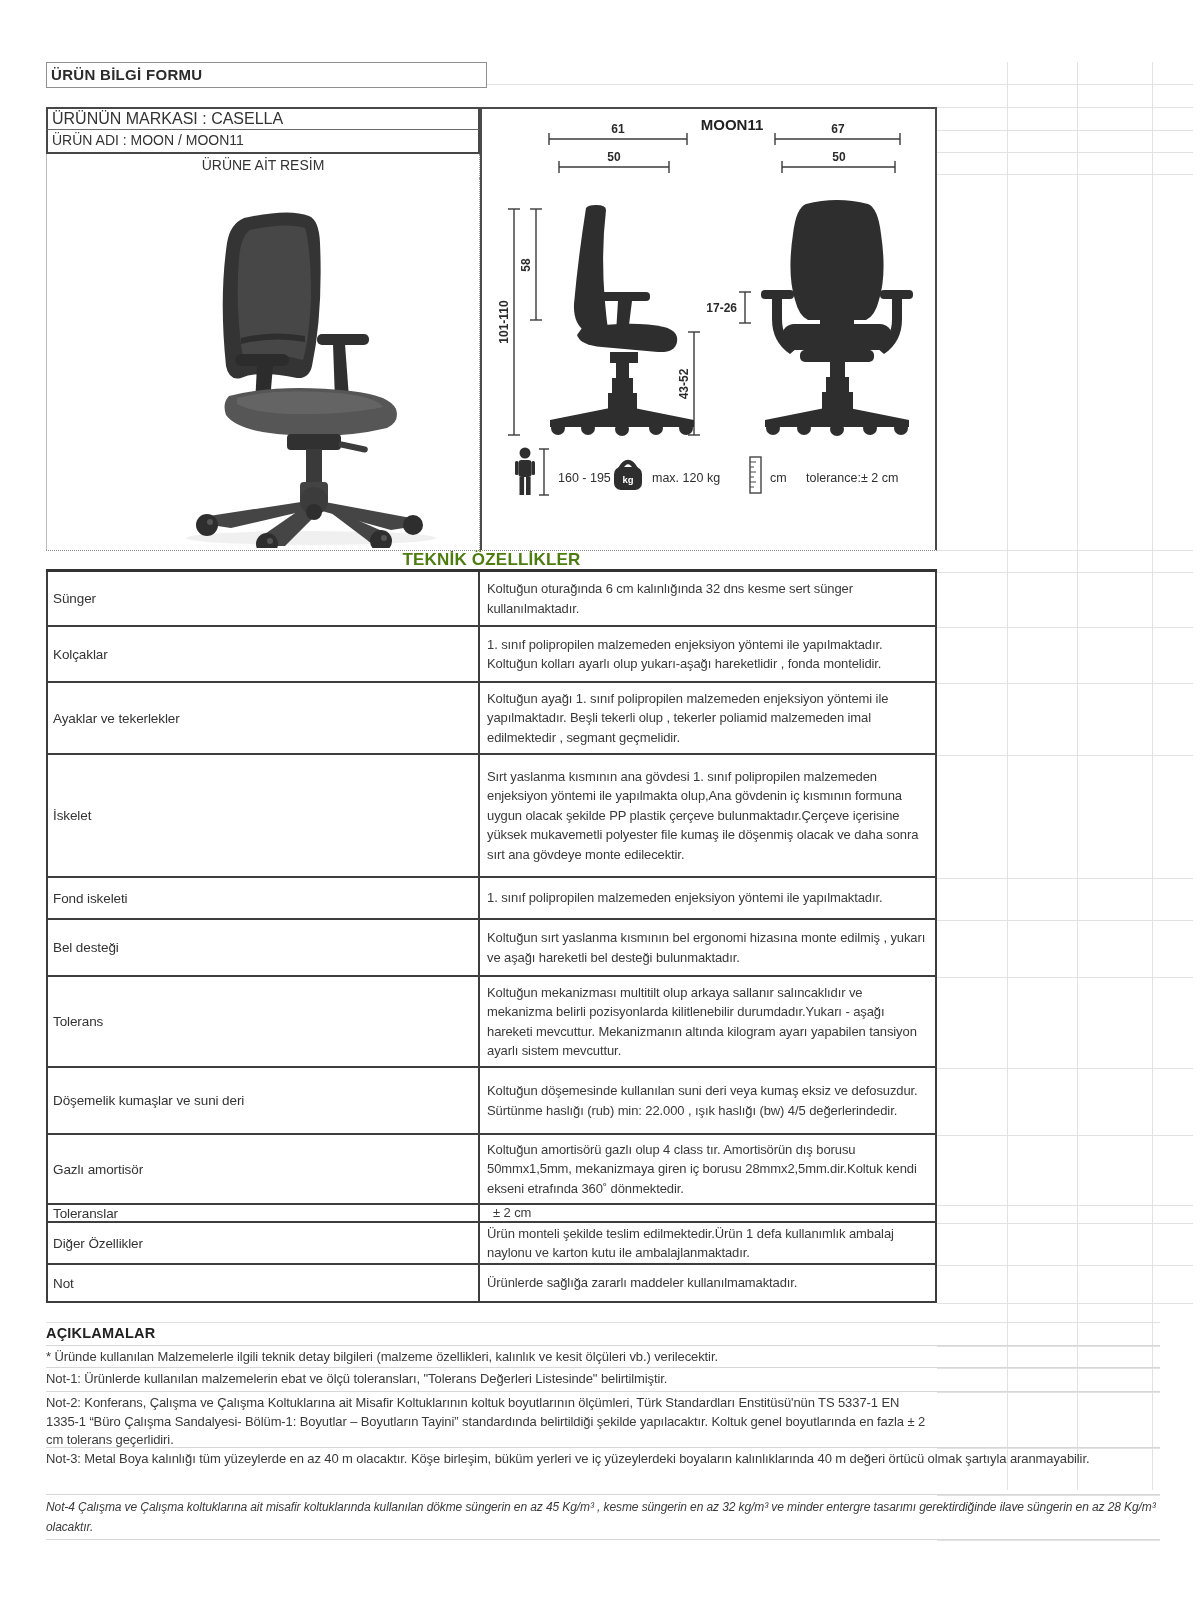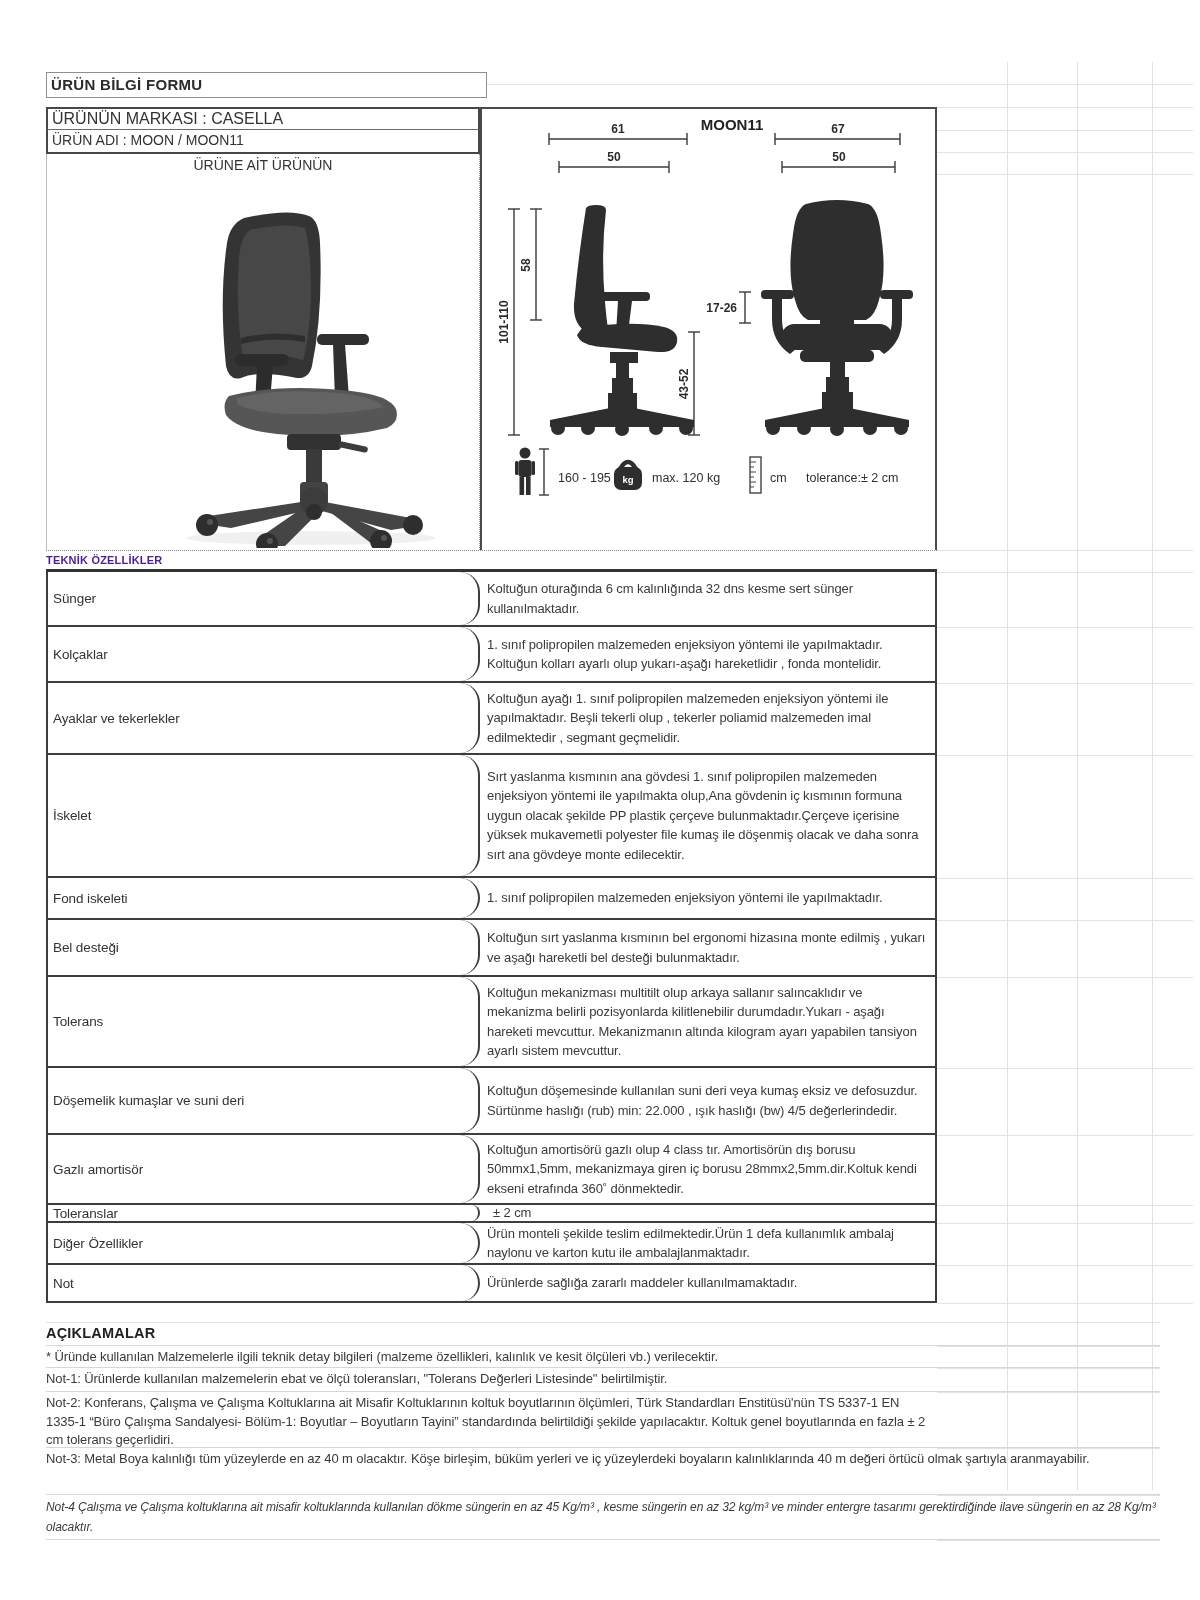--- a/index.html
+++ b/index.html
@@ -1,36 +1,36 @@
 <!DOCTYPE html>
 <html><head>
 <meta charset="utf-8">
 <style>
   html,body{margin:0;padding:0;background:#fff;}
   #page{position:relative;width:1200px;height:1600px;background:#fff;
         font-family:"Liberation Sans",sans-serif;color:#383838;overflow:hidden;}
   .abs{position:absolute;box-sizing:border-box;}
   
-  .title-cell{left:46px;top:72px;width:441px;height:26px;border:1px solid #8f8f8f;
+  .title-cell{left:46px;top:62px;width:441px;height:26px;border:1px solid #8f8f8f;
     font-weight:bold;font-size:15px;line-height:24px;padding-left:4px;letter-spacing:.3px;color:#2b2b2b;}
   .brand-cell{left:46px;top:107px;width:434px;height:23px;border:2px solid #474747;border-bottom:1px solid #6a6a6a;
     font-size:16px;line-height:19px;padding-left:4px;color:#333;}
   .name-cell{left:46px;top:130px;width:434px;height:24px;border-left:2px solid #474747;border-right:2px solid #474747;
     border-bottom:2px solid #474747;font-size:14px;line-height:21px;padding-left:4px;color:#333;}
   .caption-cell{left:46px;top:154px;width:434px;height:24px;border-left:1px solid #bcbcbc;border-right:1px dotted #999;
     text-align:center;font-size:14px;line-height:23px;color:#333;}
   .photo-cell{left:46px;top:178px;width:434px;height:372px;border-left:1px solid #bcbcbc;border-right:1px dotted #999;}
   .drawing-cell{left:480px;top:107px;width:457px;height:443px;border:2px solid #4a4a4a;border-bottom:none;}
   
   .spec-header{left:46px;top:550px;width:891px;height:22px;border-top:1px dotted #8a8a8a;border-bottom:3px solid #333;
-    font-weight:bold;font-size:11px;line-height:18px;color:#4c1d95;letter-spacing:.2px;}
+    text-align:center;font-weight:bold;font-size:17px;line-height:18px;color:#4d7c0f;letter-spacing:.2px;}
   #spec-table{left:46px;top:572px;width:891px;border-left:2px solid #3d3d3d;border-right:2px solid #3d3d3d;}
   .spec-row{display:flex;box-sizing:border-box;border-bottom:2px solid #3d3d3d;}
   .spec-label{width:432px;box-sizing:border-box;border-right:2px solid #3d3d3d;display:flex;align-items:center;
-    padding-left:5px;font-size:13.5px;letter-spacing:-.1px;color:#333;border-radius:20px;}
+    padding-left:5px;font-size:13.5px;letter-spacing:-.1px;color:#333;}
   .spec-value{flex:1;display:flex;align-items:center;box-sizing:border-box;padding:1px 4px 1px 7px;
     font-size:13px;line-height:19.5px;letter-spacing:-.1px;color:#3a3a3a;overflow:hidden;}
   
   #notes{left:46px;top:1322px;width:1114px;}
   .notes-header{box-sizing:border-box;height:24px;font-weight:bold;font-size:14.5px;line-height:23px;
     border-bottom:1px solid #d7d7d7;color:#222;letter-spacing:.2px;}
   .note-item{box-sizing:border-box;border-bottom:1px solid #d7d7d7;font-size:13px;line-height:18.5px;
     padding-top:2px;color:#3a3a3a;letter-spacing:-.1px;overflow:hidden;}
   .note-item.small{font-size:12px;line-height:20px;}
   .note-item .inner{display:block;}
@@ -82,21 +82,21 @@
 
   <div class="abs brand-cell">
     <span>ÜRÜNÜN MARKASI : CASELLA</span>
   </div>
 
   <div class="abs name-cell">
     <span>ÜRÜN ADI : MOON / MOON11</span>
   </div>
 
   <div class="abs caption-cell">
-    <span>ÜRÜNE AİT ÜRÜNÜN</span>
+    <span>ÜRÜNE AİT RESİM</span>
   </div>
 
   <div class="abs photo-cell">
     <svg width="340" height="360" viewBox="0 0 340 360" style="position:absolute;left:72px;top:10px;">
       <ellipse cx="192" cy="350" rx="125" ry="7" fill="rgba(0,0,0,0.06)"></ellipse>
 
       <path fill="#343434" d="M125,30 Q170,20 190,28 Q200,32 201,55 Q204,125 193,178 Q190,191 178,190 Q140,182 122,190 Q110,193 107,178 Q100,110 108,55 Q111,36 125,30 Z"></path>
       <path fill="#474747" d="M131,42 Q168,34 186,40 Q192,60 192,110 Q190,152 184,172 Q150,162 124,170 Q116,120 120,70 Q122,48 131,42 Z"></path>
       <path fill="#2e2e2e" d="M122,150 Q155,142 186,148 L186,154 Q155,148 122,156 Z"></path>
 

